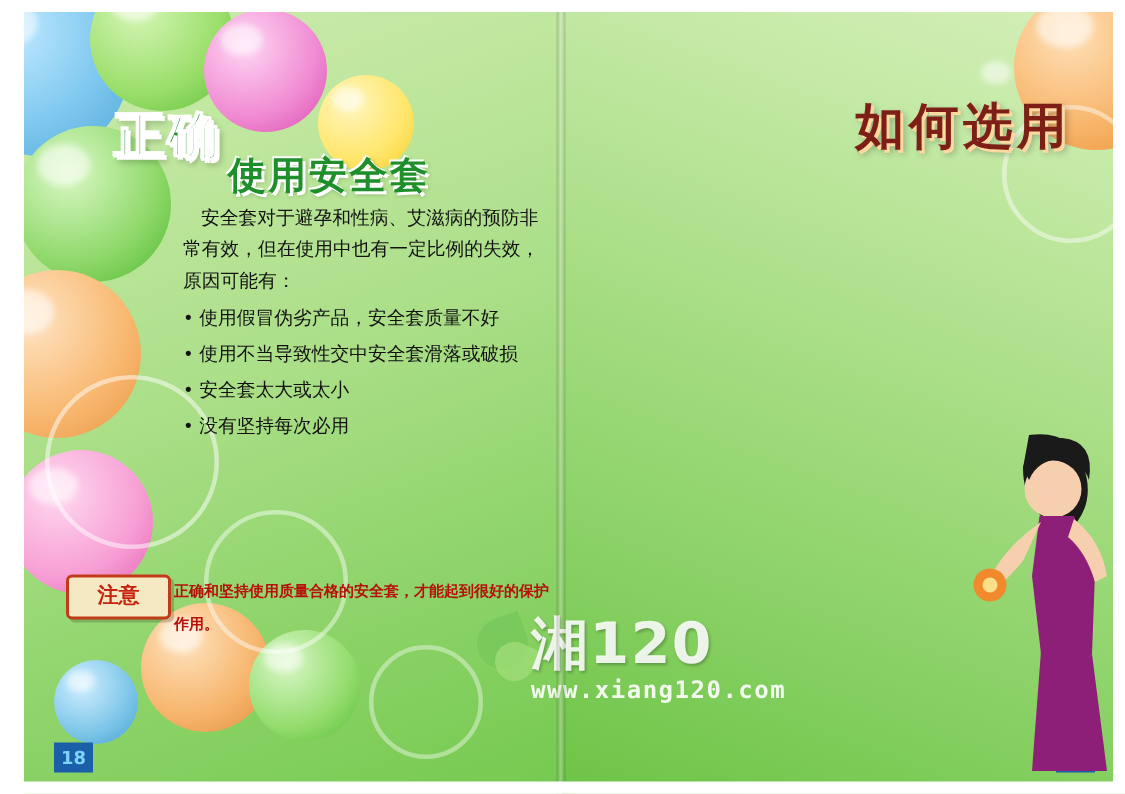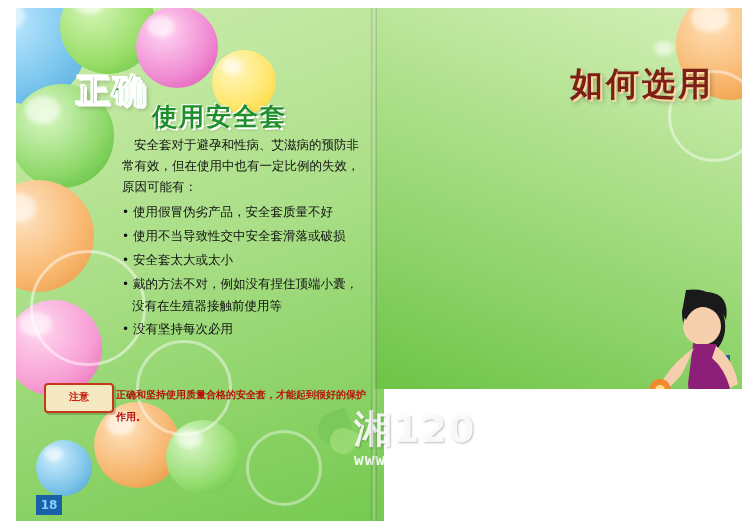--- a/index.html
+++ b/index.html
@@ -12,21 +12,21 @@
     position:relative;width:750px;height:529px;overflow:hidden;
     background:#ffffff;
   }
   
   .page-left{
     position:absolute;left:16px;top:0;width:368px;height:529px;
     background:linear-gradient(160deg,#cdebb0 0%,#bfe79e 22%,#a9de86 48%,#8fd46b 72%,#74c94f 100%);
     overflow:hidden;
   }
   .page-right{
-    position:absolute;left:374px;top:0;width:376px;height:389px;
+    position:absolute;left:374px;top:0;width:376px;height:529px;
     background:linear-gradient(200deg,#d6f0bb 0%,#c3e9a4 20%,#a9de86 45%,#8cd268 72%,#6cc446 100%);
     overflow:hidden;
     text-align:right;
   }
   .spine{
     position:absolute;left:371px;top:0;width:6px;height:529px;
     background:linear-gradient(90deg,rgba(0,0,0,0.16),rgba(255,255,255,0.25),rgba(0,0,0,0.16));
     z-index:30;
   }
   
@@ -88,21 +88,21 @@
   .note-box{
     position:absolute;left:28px;top:383px;width:120px;height:30px;
   }
   .note-tag{
     position:absolute;left:0;top:0;width:66px;height:26px;
     background:#f4e9c2;border:2px solid #c23a17;border-radius:4px;
     box-shadow:2px 2px 0 rgba(0,0,0,.18);
   }
   .note-tag span{
     display:block;text-align:center;line-height:24px;
-    color:#c8230f;font-size:10px;font-weight:bold;
+    color:#c8230f;font-size:14px;font-weight:bold;
     font-family:"DejaVu Sans","Liberation Sans",sans-serif;
   }
   .note-text{
     position:absolute;left:100px;top:384px;width:255px;
     color:#b8100a;font-size:10px;font-weight:bold;line-height:22px;
     font-family:"DejaVu Sans","Liberation Sans",sans-serif;
   }
 
   
   .pgnum{
@@ -166,21 +166,20 @@
     <div class="ring" style="left:230px;top:430px;width:70px;height:70px;border:3px solid rgba(255,255,255,0.4);"></div>
 
     <div class="h-left1">正确</div>
     <div class="h-left2">使用安全套</div>
 
     <div class="body-left">
       <p class="p-intro">安全套对于避孕和性病、艾滋病的预防非常有效，但在使用中也有一定比例的失效，原因可能有：</p>
       <p class="li"><span class="dot">•&nbsp;</span><span>使用假冒伪劣产品，安全套质量不好</span></p>
       <p class="li"><span class="dot">•&nbsp;</span><span>使用不当导致性交中安全套滑落或破损</span></p>
       <p class="li"><span class="dot">•&nbsp;</span><span>安全套太大或太小</span></p>
-      <p class="li"><span class="dot">•&nbsp;</span><span>戴的方法不对，例如没有捏住顶端小囊，没有在生殖器接触前使用等</span></p>
       <p class="li"><span class="dot">•&nbsp;</span><span>没有坚持每次必用</span></p>
     </div>
 
     <div class="note-box">
       <div class="note-tag">
         <span>注意</span>
       </div>
     </div>
     <div class="note-text">正确和坚持使用质量合格的安全套，才能起到很好的保护作用。</div>
 

